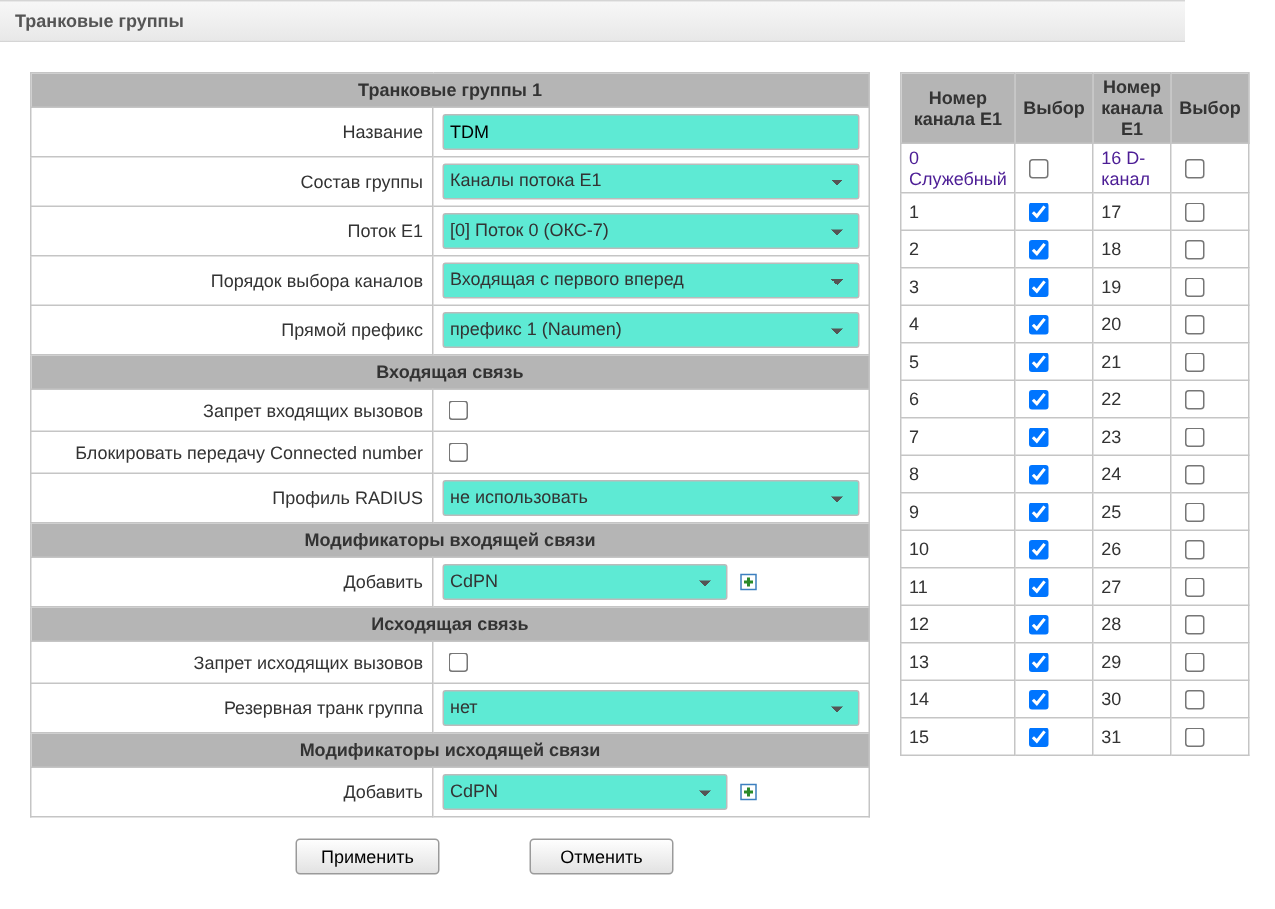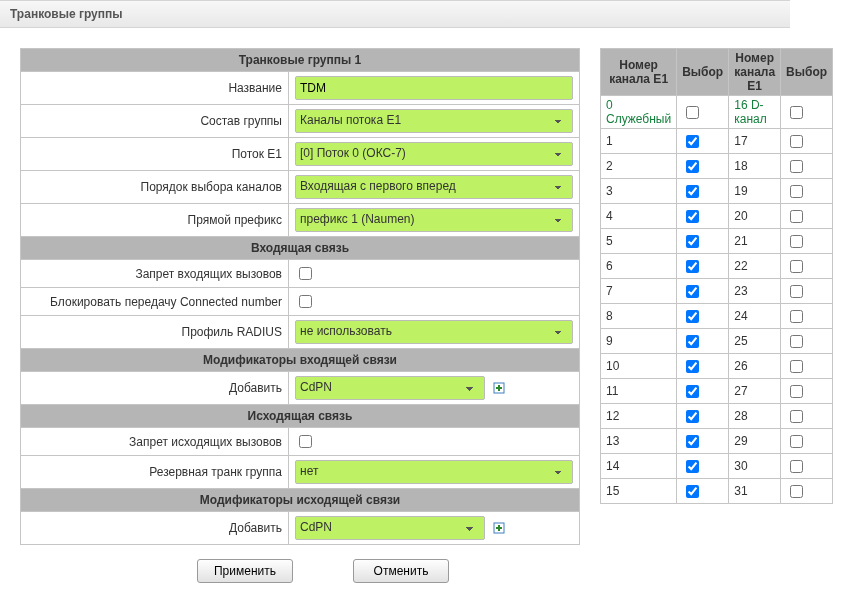--- a/index.html
+++ b/index.html
@@ -52,21 +52,21 @@
   .ctrl-cell {
     background: #fff;
   }
   .txt-input, .select {
     width: 100%;
     box-sizing: border-box;
     font-size: 12px;
     padding: 3px 4px;
     border: 1px solid #bbb;
     border-radius: 2px;
-    background: #bef264;
+    background: #5eead4;
     height: 24px;
   }
   .select {
     appearance: none;
     -webkit-appearance: none;
     background-image:
       linear-gradient(45deg, transparent 50%, #555 50%),
       linear-gradient(135deg, #555 50%, transparent 50%);
     background-position:
       calc(100% - 14px) 10px,
@@ -123,21 +123,21 @@
     vertical-align: middle;
     height: 20px;
   }
   .chan-table th {
     background: #b5b5b5;
     text-align: center;
     font-weight: bold;
     color: #333;
   }
   .chk-cell { text-align: center; width: 40px; }
-  .pale { color: #15803d; }
+  .pale { color: #4c1d95; }
   input[type=checkbox] {
     width: 13px; height: 13px;
   }
 </style>
 </head>
 <body>
 
 <div class="page">
   <div class="titlebar">Транковые группы</div>
 

